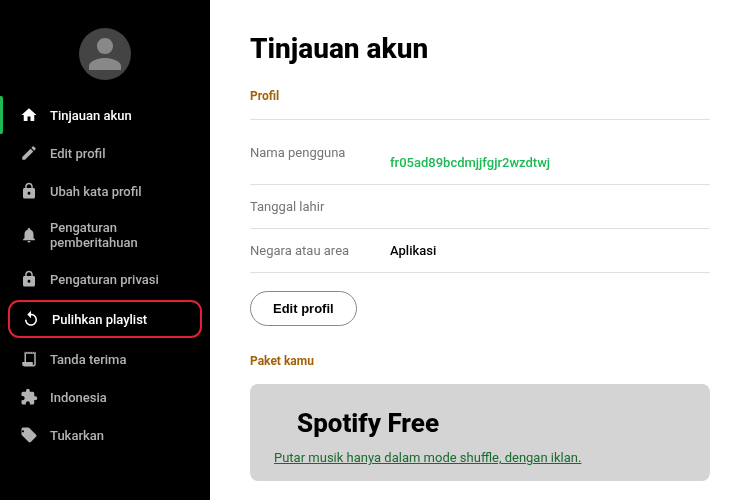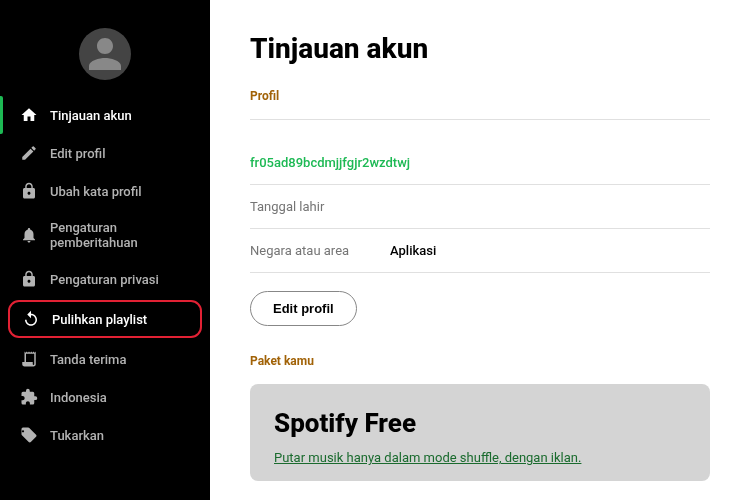--- a/index.html
+++ b/index.html
@@ -173,20 +173,21 @@
       border-radius: 8px;
       padding: 24px 24px 16px 24px;
       margin-top: 4px;
     }
 
     .paket-name {
       font-size: 26px;
       font-weight: 800;
       color: #000;
       margin-bottom: 12px;
+      margin-left: 23px;
     }
 
     .paket-desc {
       font-size: 13px;
       color: #1a6b2e;
       cursor: pointer;
       text-decoration: underline;
     }
   </style>
 </head>
@@ -289,20 +290,21 @@
 
 <div class="main-content">
 
   <h1 class="page-title">Tinjauan akun</h1>
 
   <h2 class="section-title">Profil</h2>
 
   <div class="profile-fields">
 
     <div class="field-row">
+      <span class="field-label">Nama pengguna</span>
       <span class="field-value" style="color:#1db954;margin-top:21px;">fr05ad89bcdmjjfgjr2wzdtwj</span>
     </div>
 
 
     <div class="field-row">
       <span class="field-label">Tanggal lahir</span>
       <span class="field-value"></span>
     </div>
 
     <div class="field-row">

